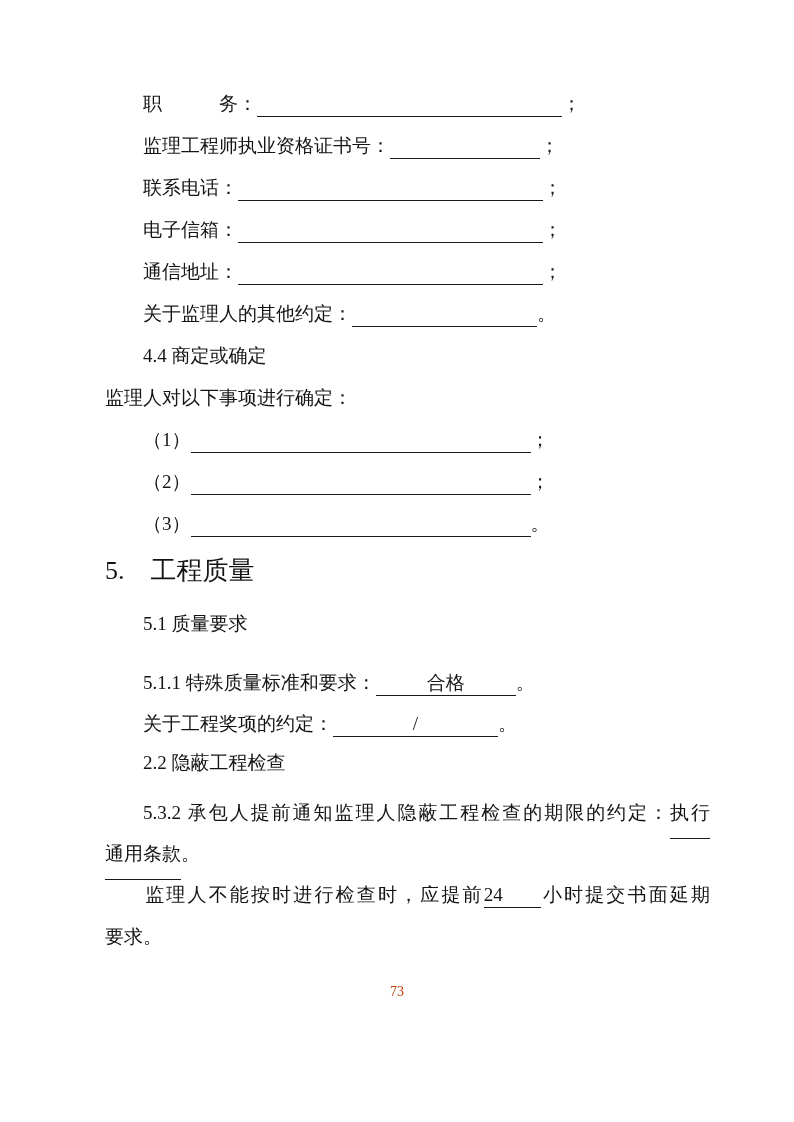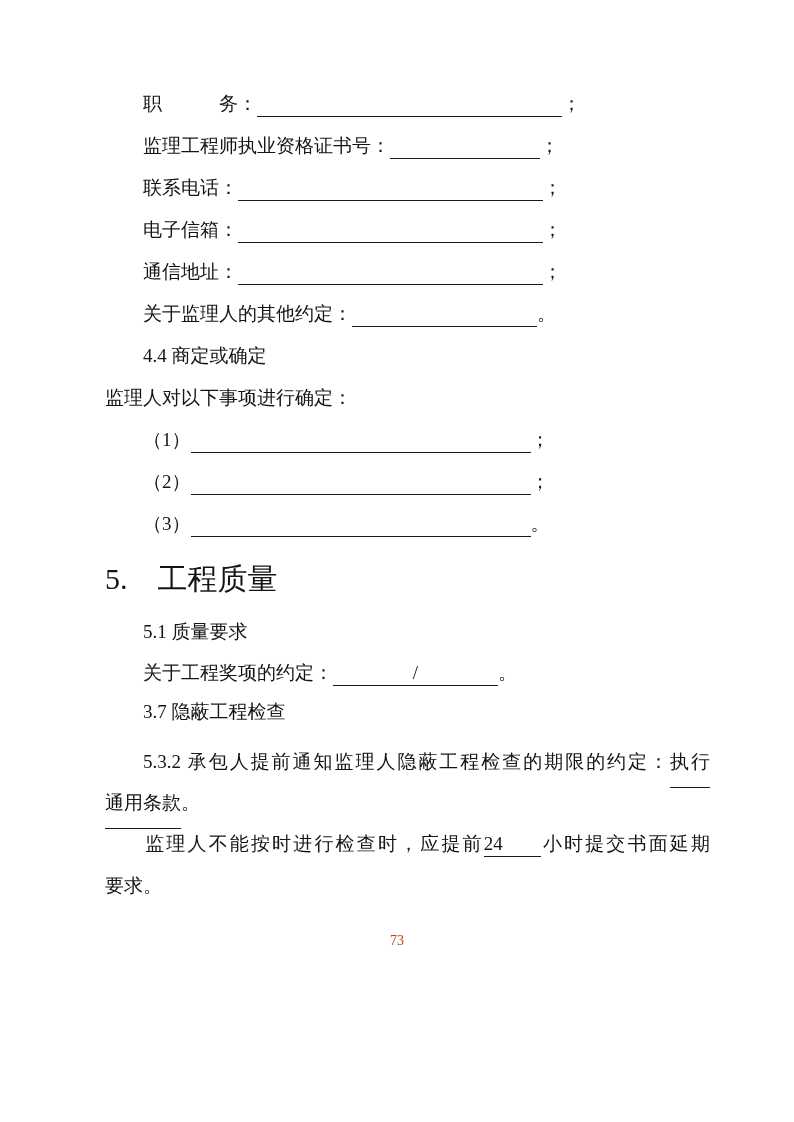--- a/index.html
+++ b/index.html
@@ -52,22 +52,22 @@
   .w340 { width: 340px; }
   .w140 { width: 140px; }
   .w165 { width: 165px; }
   .w57  { width: 57px; }
   .u {
     border-bottom: 1.5px solid #1a1a1a;
     padding-bottom: 15px;
     font-family: Liberation Serif, serif;
   }
   .sec-heading {
-    font-size: 30px;
-    margin-top: 13px;
+    font-size: 26px;
+    margin-top: 5px;
   }
   .mt6  { margin-top: 6px; }
   .mt10 { margin-top: 10px; }
   .mt11 { margin-top: 11px; }
   .mt17 { margin-top: 17px; }
   .h40  { height: 40px; line-height: 40px; }
   .h38  { height: 38px; line-height: 38px; }
   .pagenum {
     margin-left: -105px;
     margin-right: -84px;
@@ -120,25 +120,28 @@
   <div class="line indent">
     <span>（3）</span><span class="blank w340">&nbsp;</span><span>。</span>
   </div>
 
   <div class="line sec-heading">
     <span>5.　工程质量</span>
   </div>
   <div class="line indent mt11">
     <span>5.1 质量要求</span>
   </div>
+  <div class="line indent mt17">
+    <span>5.1.1 特殊质量标准和要求：</span><span class="blank w140">合格</span><span>。</span>
+  </div>
   <div class="line indent h40">
     <span>关于工程奖项的约定：</span><span class="blank w165">/</span><span>。</span>
   </div>
   <div class="line indent h38">
-    <span>3.7 隐蔽工程检查</span>
+    <span>2.2 隐蔽工程检查</span>
   </div>
 
   <div class="jline mt10">
     <span class="ind"></span><span>5.3.2 承包人提前通知监理人隐蔽工程检查的期限的约定：</span><span class="u">执行</span>
   </div>
   <div class="line h40">
     <span class="u">通用条款</span><span>。</span>
   </div>
 
   <div class="jline">

